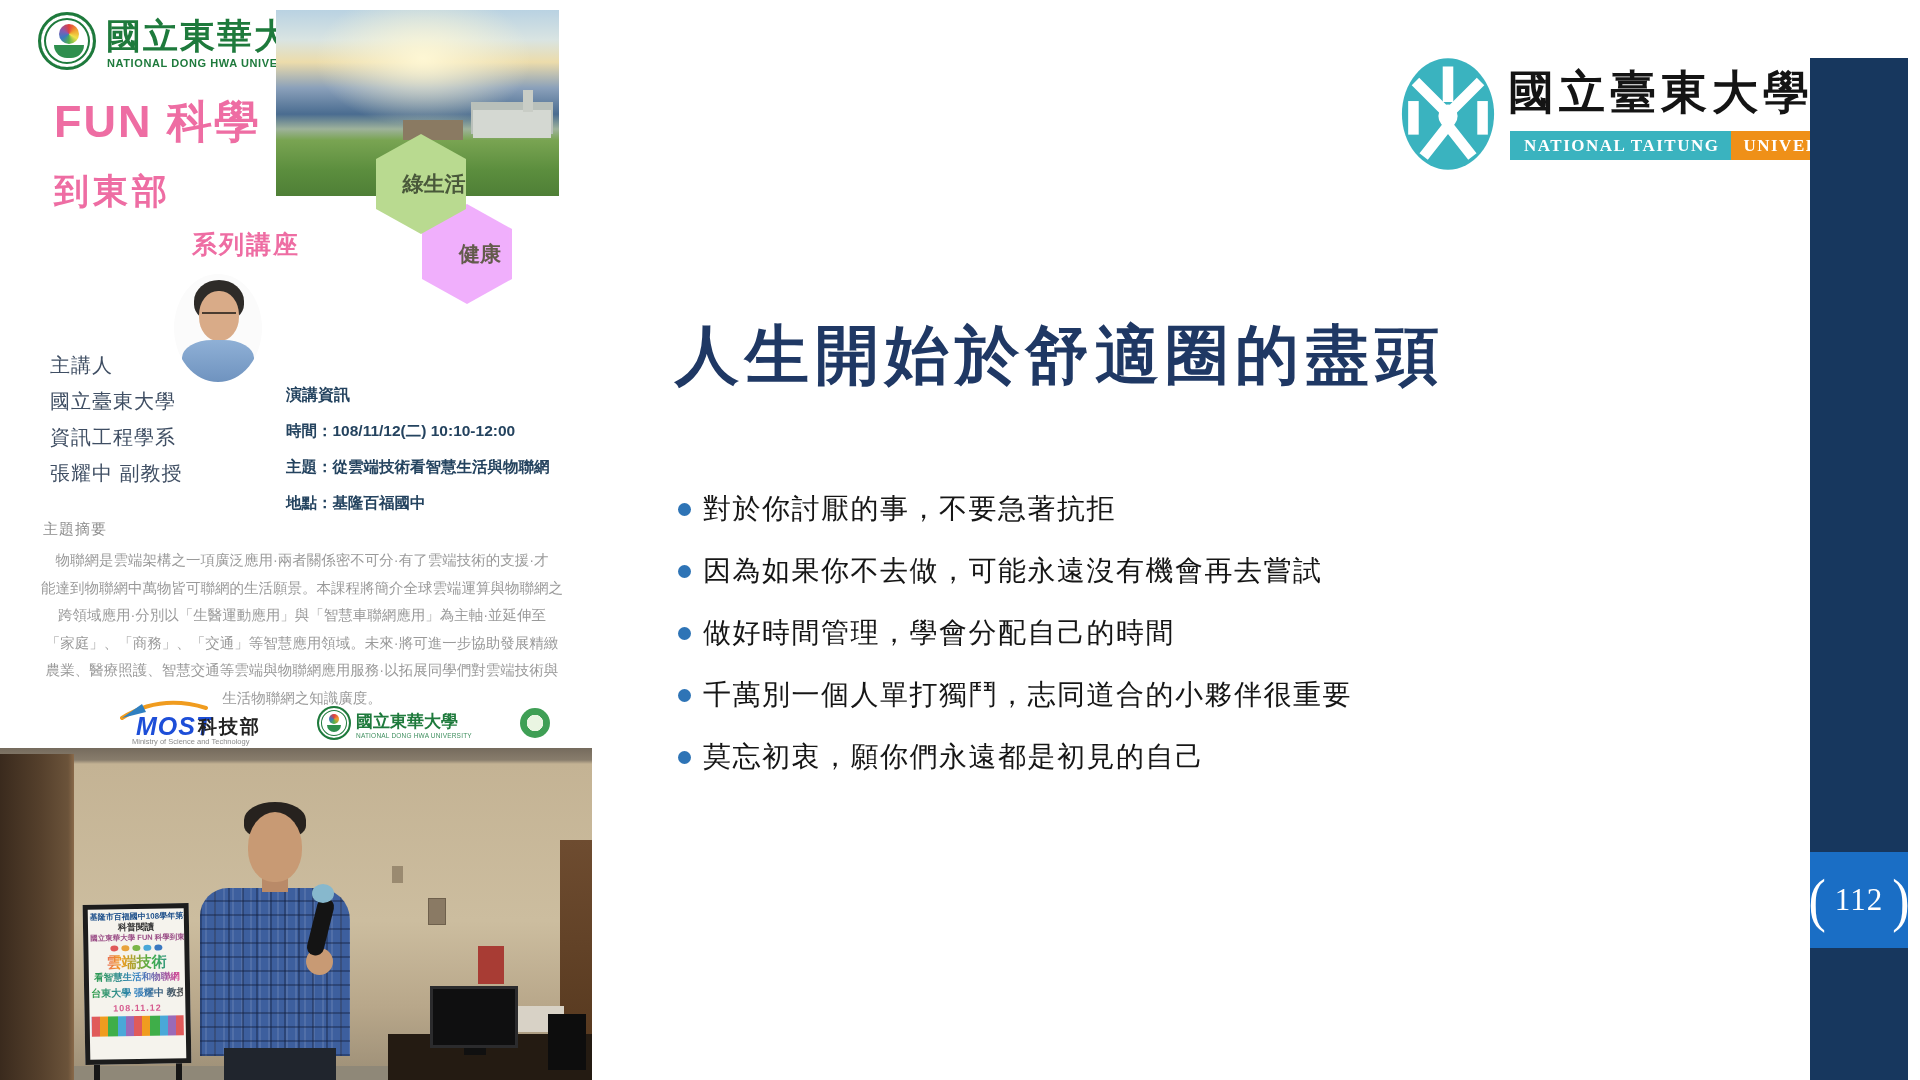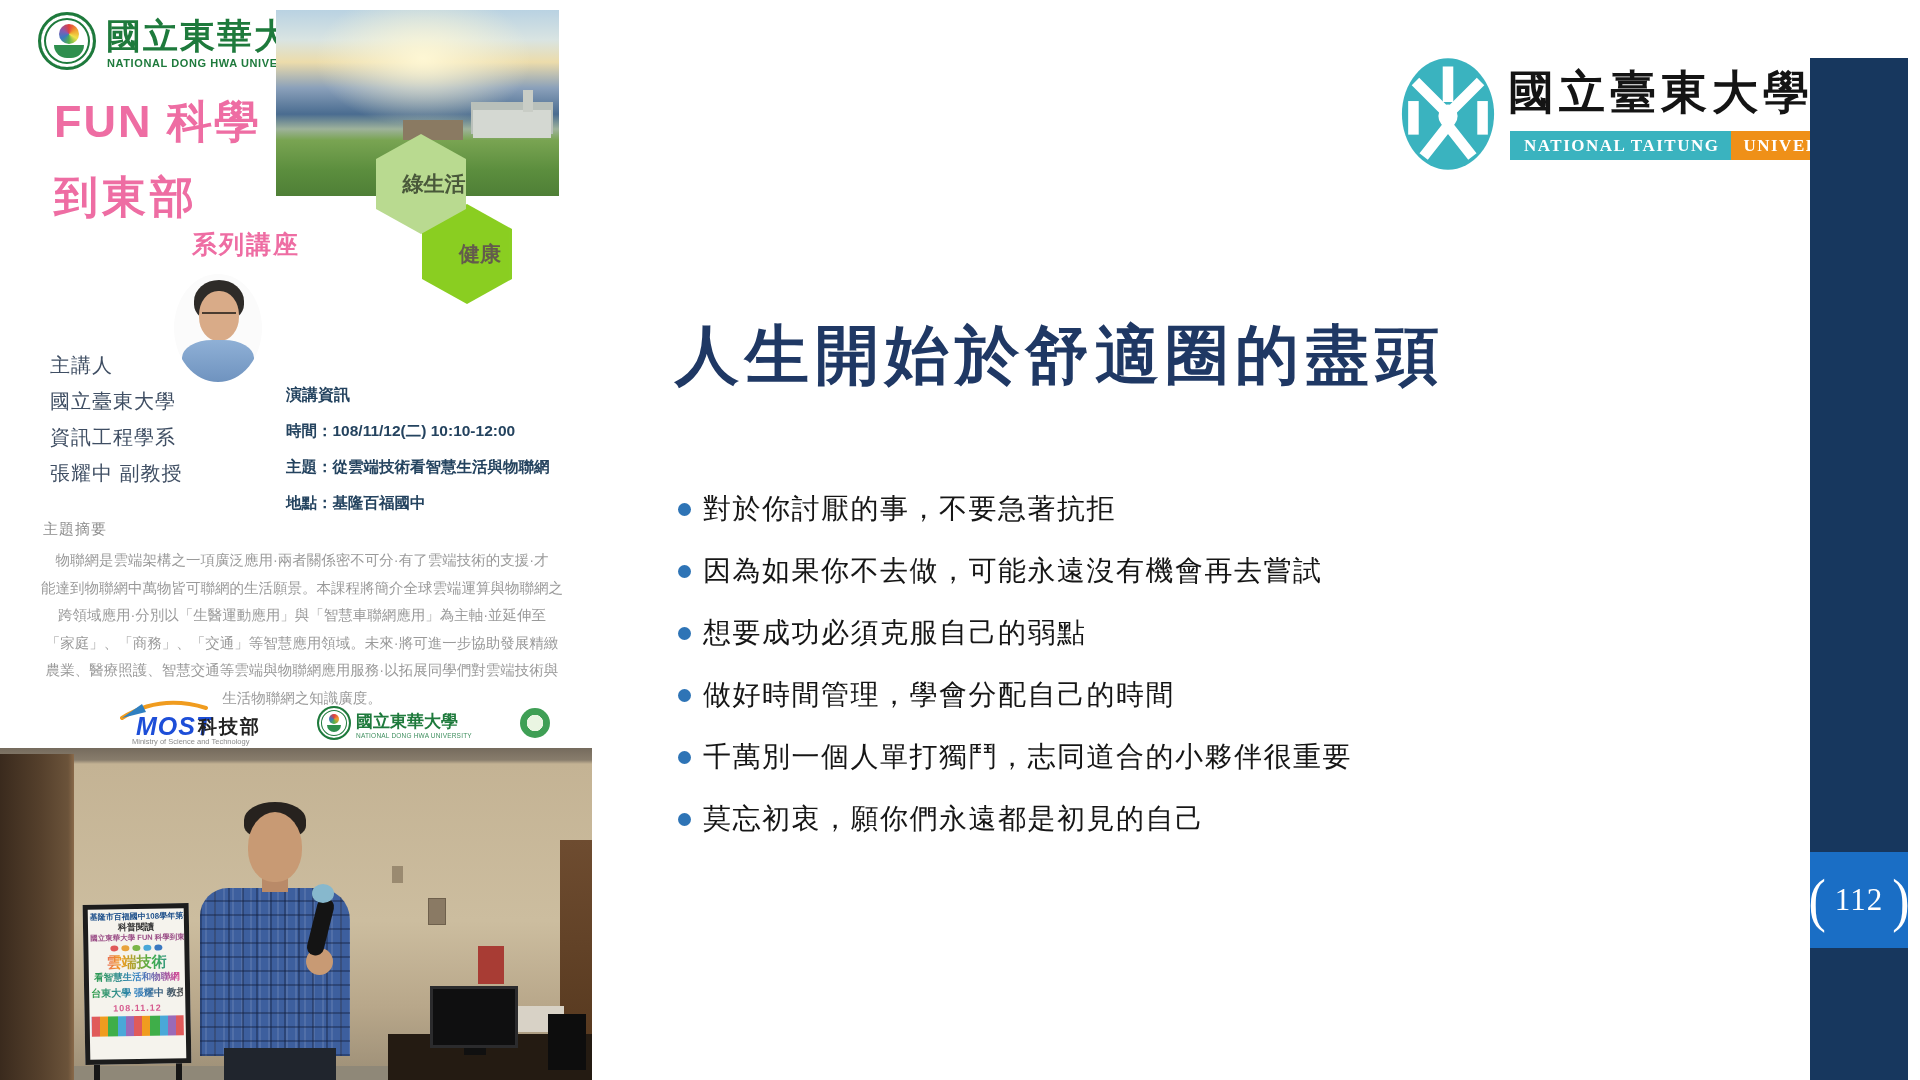--- a/index.html
+++ b/index.html
@@ -13,36 +13,36 @@
   .dhu-logo { position:absolute; left:38px; top:12px; width:58px; height:58px; border-radius:50%;
     border:3px solid var(--dhu-green,#1e7a3c); box-shadow: inset 0 0 0 3px #fff, inset 0 0 0 5px var(--dhu-green,#1e7a3c); background:#fff; }
   .dhu-pie { position:absolute; left:18px; top:9px; width:20px; height:20px; border-radius:50%;
     background:conic-gradient(#e23e3e,#f0a030,#efe24a,#52b04a,#3a7ac0,#8a58b0,#e23e3e); }
   .dhu-book { position:absolute; left:13px; top:30px; width:30px; height:13px; border-radius:0 0 15px 15px; background:#2f8f4e; }
   .dhu-name { position:absolute; left:106px; top:13px; font-family:"Liberation Serif","DejaVu Serif",serif;
     font-size:35px; font-weight:700; color:var(--dhu-green,#1e7a3c); letter-spacing:2px; }
   .dhu-en { position:absolute; left:107px; top:57px; font-size:11px; font-weight:700; color:var(--dhu-green,#1e7a3c); letter-spacing:.6px; }
 
   .fun1 { position:absolute; left:54px; top:92px; font-size:45px; font-weight:700; color:var(--pink,#ee6da3); letter-spacing:2px; }
-  .fun2 { position:absolute; left:54px; top:168px; font-size:44px; font-weight:700; color:var(--pink,#ee6da3); letter-spacing:4px; }
+  .fun2 { position:absolute; left:54px; top:168px; font-size:35px; font-weight:700; color:var(--pink,#ee6da3); letter-spacing:4px; }
   .series { position:absolute; left:192px; top:228px; font-size:25px; font-weight:700; color:var(--pink,#ee6da3); letter-spacing:2px; }
 
   .campus { position:absolute; left:276px; top:10px; width:283px; height:186px; overflow:hidden;
     background:
       radial-gradient(ellipse 150px 95px at 52% 26%, rgba(255,248,214,.95), rgba(255,248,214,0) 72%),
       linear-gradient(180deg,#b9d2e2 0%,#d9e4e2 16%,#ecdcab 28%,#8aa0ba 42%,#4a6c90 56%,#9eb29b 64%,#79a452 70%,#5c8e3e 86%,#4f7f36 100%); }
   .campus .bldg1 { position:absolute; right:8px; bottom:58px; width:78px; height:28px; background:#d4d8d2; box-shadow:0 -6px 0 2px #b9c0ba; }
   .campus .bldg2 { position:absolute; right:96px; bottom:56px; width:60px; height:20px; background:#8a7a62; }
   .campus .tower { position:absolute; right:26px; bottom:84px; width:10px; height:22px; background:#c9cdc6; }
 
   .hex { position:absolute; clip-path:polygon(50% 0,100% 25%,100% 75%,50% 100%,0 75%,0 25%);
     display:flex; align-items:center; justify-content:center; font-size:21px; font-weight:700;padding-left:26px; }
   .hex-green  { left:376px; top:134px; width:90px; height:100px; background:#b9da90; color:#49583a; }
   .hex-blue   { left:330px; top:204px; width:90px; height:100px; background:#8ccce9; color:#3d4e59; }
-  .hex-yellow { left:422px; top:204px; width:90px; height:100px; background:#84cc16; color:#5b5343; opacity:.95; }
+  .hex-yellow { left:422px; top:204px; width:90px; height:100px; background:#f0abfc; color:#5b5343; opacity:.95; }
 
   .headshot { position:absolute; left:174px; top:274px; width:88px; height:108px; border-radius:50%; background:#fbfbfb; overflow:hidden; }
   .hs-hair  { position:absolute; left:20px; top:6px;  width:50px; height:42px; border-radius:50% 50% 42% 42%; background:#2e2b28; }
   .hs-face  { position:absolute; left:25px; top:17px; width:40px; height:50px; border-radius:48%; background:#d9ab88; }
   .hs-glasses { position:absolute; left:28px; top:38px; width:34px; height:2px; background:#4a3c30; }
   .hs-shirt { position:absolute; left:8px;  top:66px; width:72px; height:42px; border-radius:42% 42% 0 0; background:linear-gradient(180deg,#8fb0d6,#6f93bf); }
 
   .sp-line { position:absolute; left:50px; font-size:20px; color:#3f4e63; letter-spacing:1px; }
   .sp-role { top:352px; } .sp-univ { top:388px; } .sp-dept { top:424px; } .sp-name { top:460px; }
 
@@ -295,24 +295,20 @@
     <div class="bullet">
       <span class="dot"></span>
       <span class="txt">對於你討厭的事，不要急著抗拒</span>
     </div>
     <div class="bullet">
       <span class="dot"></span>
       <span class="txt">因為如果你不去做，可能永遠沒有機會再去嘗試</span>
     </div>
     <div class="bullet">
       <span class="dot"></span>
-      <span class="txt">想要成功必須克服自己的弱點</span>
-    </div>
-    <div class="bullet">
-      <span class="dot"></span>
       <span class="txt">做好時間管理，學會分配自己的時間</span>
     </div>
     <div class="bullet">
       <span class="dot"></span>
       <span class="txt">千萬別一個人單打獨鬥，志同道合的小夥伴很重要</span>
     </div>
     <div class="bullet">
       <span class="dot"></span>
       <span class="txt">莫忘初衷，願你們永遠都是初見的自己</span>
     </div>

